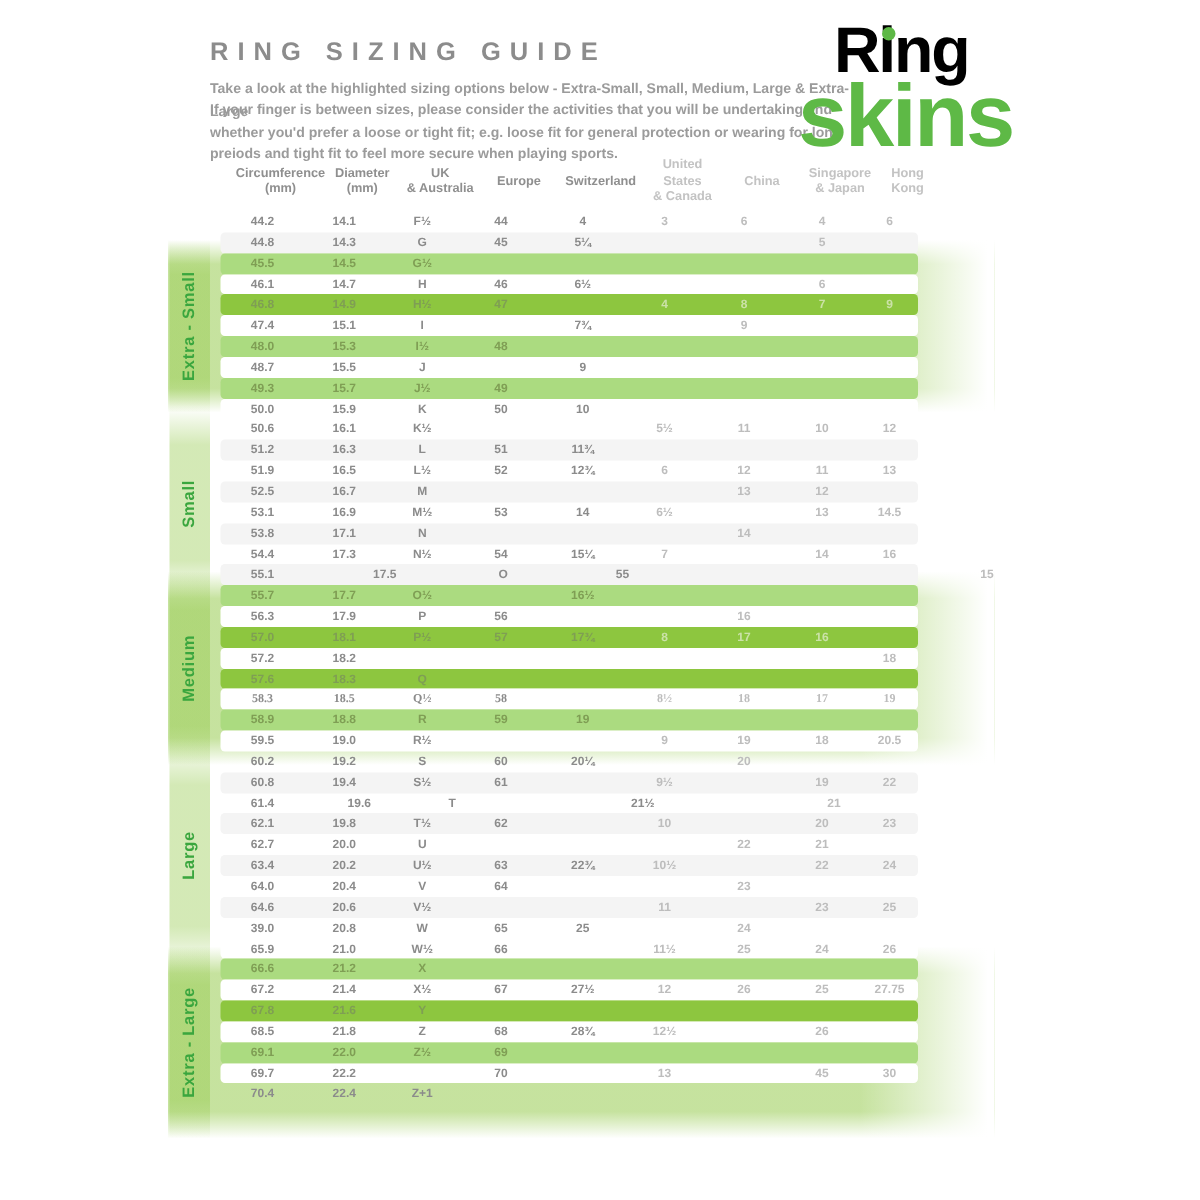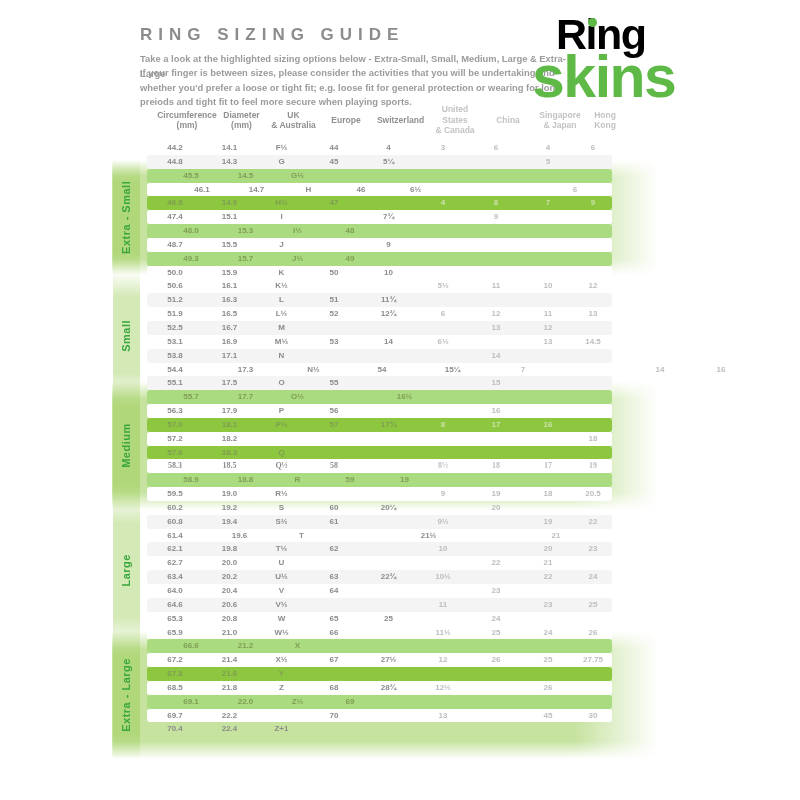--- a/index.html
+++ b/index.html
@@ -31,21 +31,21 @@
   .group-label{display:flex;align-items:center;justify-content:center;
                writing-mode:vertical-rl;transform:rotate(180deg);
                font-size:11px;font-weight:700;letter-spacing:.5px;color:var(--label-green);}
   .tbody{position:absolute;left:147px;top:36px;width:465px;}
   .trow{display:grid;height:13.85px;border-radius:3px;}
   .trow span{font-size:8px;font-weight:700;line-height:13.85px;text-align:center;
              overflow:hidden;white-space:nowrap;}
   .b-none{background:transparent;}
   .b-gray{background:var(--stripe-gray);}
   .b-white{background:#ffffff;}
-  .b-green{background:var(--hl-green-soft);padding-left:16px;}
+  .b-green{background:var(--hl-green-soft);}
   .b-green_dark{background:var(--hl-green);}
   .c-dk{color:var(--cell-dark);} .c-lt{color:var(--cell-light);}
   .b-green .c-dk,.b-green_dark .c-dk{color:#7f9e54;}
   .b-green .c-lt{color:#cde0b2;margin-top:24px;}
   .b-green_dark .c-lt{color:#cbe2a8;}
 </style>
 </head>
 <body>
 
 <div class="page">
@@ -142,21 +142,21 @@
           <span class="c-dk">45.5</span>
           <span class="c-dk">14.5</span>
           <span class="c-dk">G½</span>
           <span class="c-dk"></span>
           <span class="c-dk"></span>
           <span class="c-lt">3½</span>
           <span class="c-lt">7</span>
           <span class="c-lt"></span>
           <span class="c-lt">8</span>
         </div>
-        <div class="trow b-white" style="grid-template-columns: 56px 53px 51px 54px 55px 54px 52px 52px 38px; padding-left: 27px;">
+        <div class="trow b-white" style="grid-template-columns: 56px 53px 51px 54px 55px 54px 52px 52px 38px;">
           <span class="c-dk">46.1</span>
           <span class="c-dk">14.7</span>
           <span class="c-dk">H</span>
           <span class="c-dk">46</span>
           <span class="c-dk">6½</span>
           <span class="c-lt"></span>
           <span class="c-lt"></span>
           <span class="c-lt">6</span>
           <span class="c-lt"></span>
         </div>
@@ -285,32 +285,32 @@
           <span class="c-dk">53.8</span>
           <span class="c-dk">17.1</span>
           <span class="c-dk">N</span>
           <span class="c-dk"></span>
           <span class="c-dk"></span>
           <span class="c-lt"></span>
           <span class="c-lt">14</span>
           <span class="c-lt"></span>
           <span class="c-lt"></span>
         </div>
-        <div class="trow b-none" style="grid-template-columns: 56px 53px 51px 54px 55px 54px 52px 52px 38px; gap: 16px;">
+        <div class="trow b-none" style="grid-template-columns: 56px 53px 51px 54px 55px 54px 52px 52px 38px;">
           <span class="c-dk">54.4</span>
           <span class="c-dk">17.3</span>
           <span class="c-dk">N½</span>
           <span class="c-dk">54</span>
           <span class="c-dk">15¼</span>
           <span class="c-lt">7</span>
           <span class="c-lt"></span>
           <span class="c-lt">14</span>
           <span class="c-lt">16</span>
         </div>
-        <div class="trow b-gray" style="grid-template-columns: 56px 53px 51px 54px 55px 54px 52px 52px 38px;">
+        <div class="trow b-gray" style="grid-template-columns: 56px 53px 51px 54px 55px 54px 52px 52px 38px; gap: 27px;">
           <span class="c-dk">55.1</span>
           <span class="c-dk">17.5</span>
           <span class="c-dk">O</span>
           <span class="c-dk">55</span>
           <span class="c-dk"></span>
           <span class="c-lt"></span>
           <span class="c-lt">15</span>
           <span class="c-lt"></span>
           <span class="c-lt"></span>
         </div>
@@ -484,21 +484,21 @@
           <span class="c-dk">20.6</span>
           <span class="c-dk">V½</span>
           <span class="c-dk"></span>
           <span class="c-dk"></span>
           <span class="c-lt">11</span>
           <span class="c-lt"></span>
           <span class="c-lt">23</span>
           <span class="c-lt">25</span>
         </div>
         <div class="trow b-none" style="grid-template-columns: 56px 53px 51px 54px 55px 54px 52px 52px 38px;">
-          <span class="c-dk">65.3</span>
+          <span class="c-dk">39.0</span>
           <span class="c-dk">20.8</span>
           <span class="c-dk">W</span>
           <span class="c-dk">65</span>
           <span class="c-dk">25</span>
           <span class="c-lt"></span>
           <span class="c-lt">24</span>
           <span class="c-lt"></span>
           <span class="c-lt"></span>
         </div>
         <div class="trow b-white" style="grid-template-columns: 56px 53px 51px 54px 55px 54px 52px 52px 38px;">

